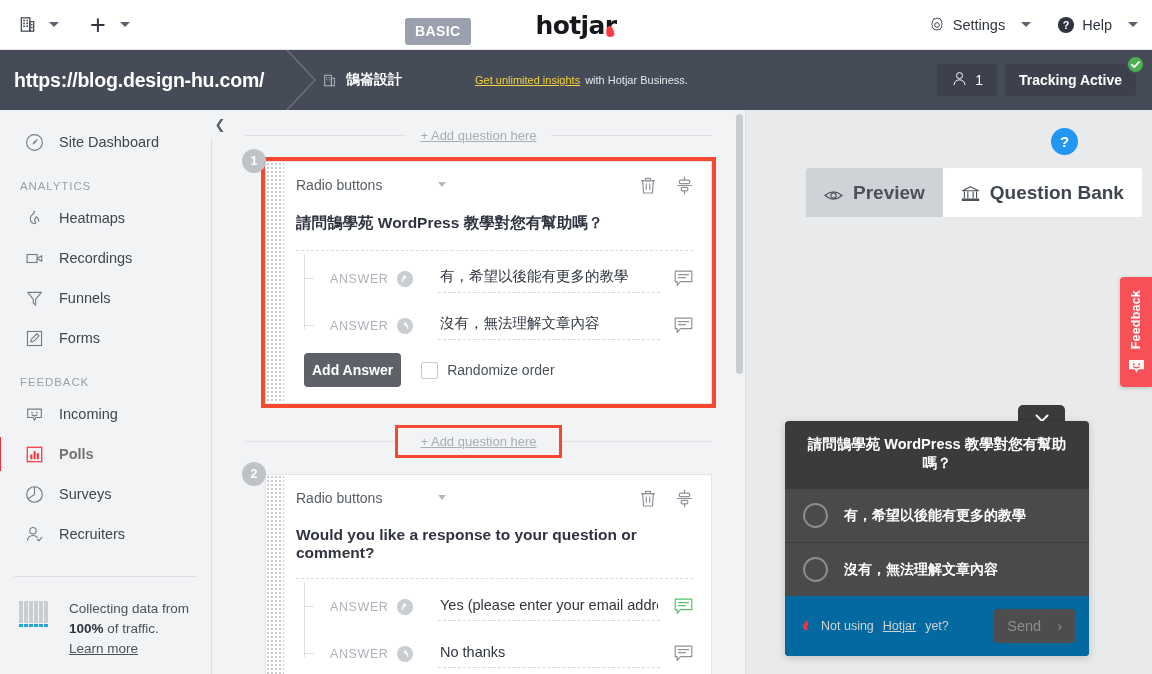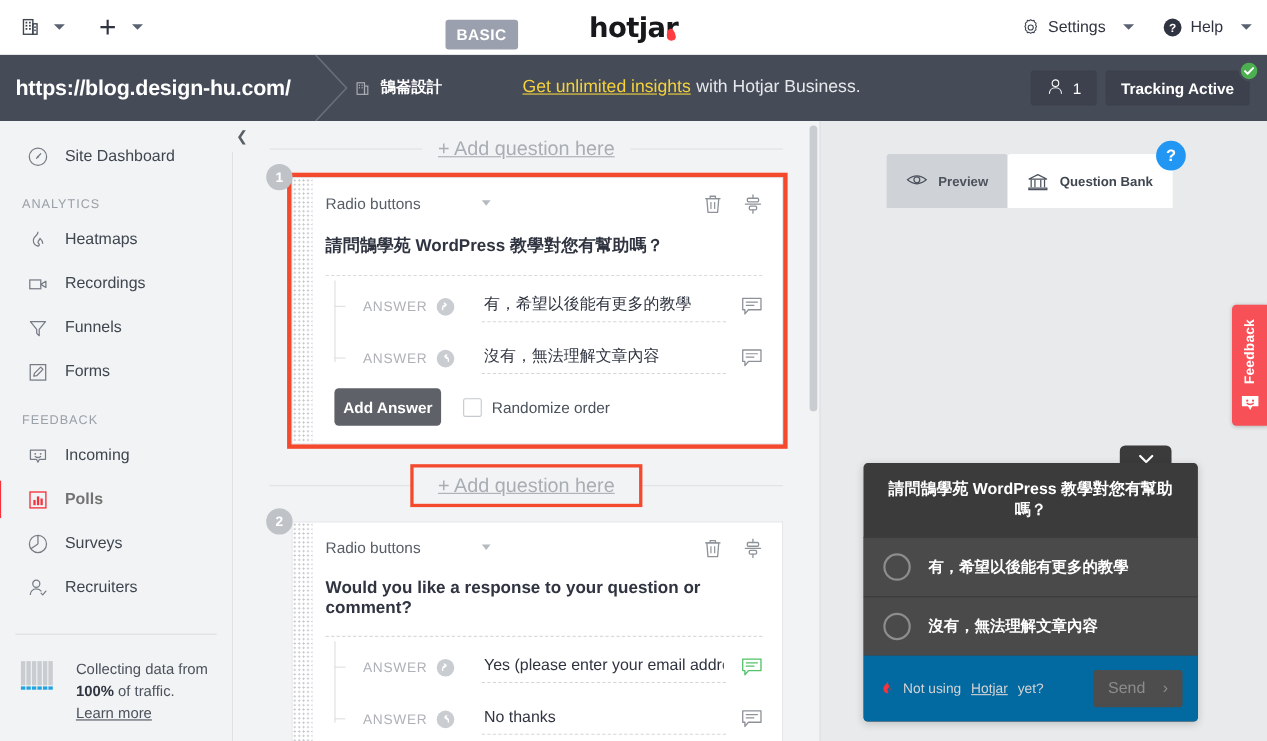--- a/index.html
+++ b/index.html
@@ -71,21 +71,21 @@
   #crumb .crumb-label { font-size: 14px; font-weight: bold; color: #ffffff; }
   #plan-badge {
     position: absolute; left: 405px; top: 68px; margin-top: -50px;
     background: #9aa0ad; color: #ffffff;
     font-size: 14px; font-weight: bold; letter-spacing: .4px;
     padding: 5px 10px 6px; border-radius: 3px;
     top: 18px;
   }
   #upsell {
     position: absolute; left: 475px; top: 0; height: 60px;
-    display: flex; align-items: center; font-size: 16px; color: #e6e8eb;
+    display: flex; align-items: center; font-size: 11px; color: #e6e8eb;
   }
   #upsell a { color: #f5d33c; text-decoration: underline; cursor: pointer; }
   #upsell span.tail { margin-left: 5px; }
 
   #sitebar-right { position: absolute; right: 16px; top: 0; height: 60px; display: flex; align-items: center; gap: 8px; }
   #user-count {
     background: #3c414d; border-radius: 3px; height: 32px;
     display: flex; align-items: center; gap: 7px; padding: 0 14px;
     font-size: 14px; color: #ffffff; cursor: pointer;
   }
@@ -148,21 +148,21 @@
   }
   #editor-inner { position: absolute; left: 0; top: 0; width: 533px; }
 
   .addq-row {
     position: relative; height: 30px; margin: 0 33px;
     display: flex; align-items: center; justify-content: center;
   }
   .addq-row .line { position: absolute; left: 0; right: 0; top: 15px; border-top: 1px solid #dfe1e4; }
   .addq-link {
     position: relative; background: #f2f3f4; padding: 2px 14px;
-    font-size: 18px; color: #a9adb4; text-decoration: underline; cursor: pointer;
+    font-size: 13px; color: #a9adb4; text-decoration: underline; cursor: pointer;
   }
   .addq-row.highlight .addq-link { outline: 3px solid #f4492d; padding: 6px 22px; background: #f2f3f4; }
 
   .qcard-wrap { position: relative; margin: 0 33px 0 20px; }
   .qcard {
     position: relative; background: #ffffff; border: 1px solid #e3e5e8;
     margin-left: 33px;
   }
   .qcard-wrap.selected .qcard { outline: 4px solid #f4492d; }
   .qnum {
@@ -231,22 +231,23 @@
 
   
   #rightpane {
     position: absolute; left: 745px; top: 110px; width: 407px; height: 564px;
     background: #e9eaec; border-left: 1px solid #dcdee1;
   }
   #tabbar { position: absolute; left: 60px; top: 30px; display: flex; }
   .rtab {
     display: flex; align-items: center; gap: 10px;
     height: 49px; padding: 0 18px; cursor: pointer;
-    font-size: 12px; font-weight: bold; color: #3f4650;
+    font-size: 19px; font-weight: bold; color: #3f4650;
     border-radius: 3px 3px 0 0;
+    margin-top: 28px;
   }
   .rtab.inactive { background: #cfd2d6; color: #4b525c; }
   .rtab.active { background: #ffffff; }
   .rtab .tic { width: 19px; height: 16px; }
   #help-bubble {
     position: absolute; left: 305px; top: 18px;
     width: 27px; height: 27px; border-radius: 50%;
     background: #2196f3; color: #ffffff;
     display: flex; align-items: center; justify-content: center;
     font-size: 15px; font-weight: bold; cursor: pointer;

